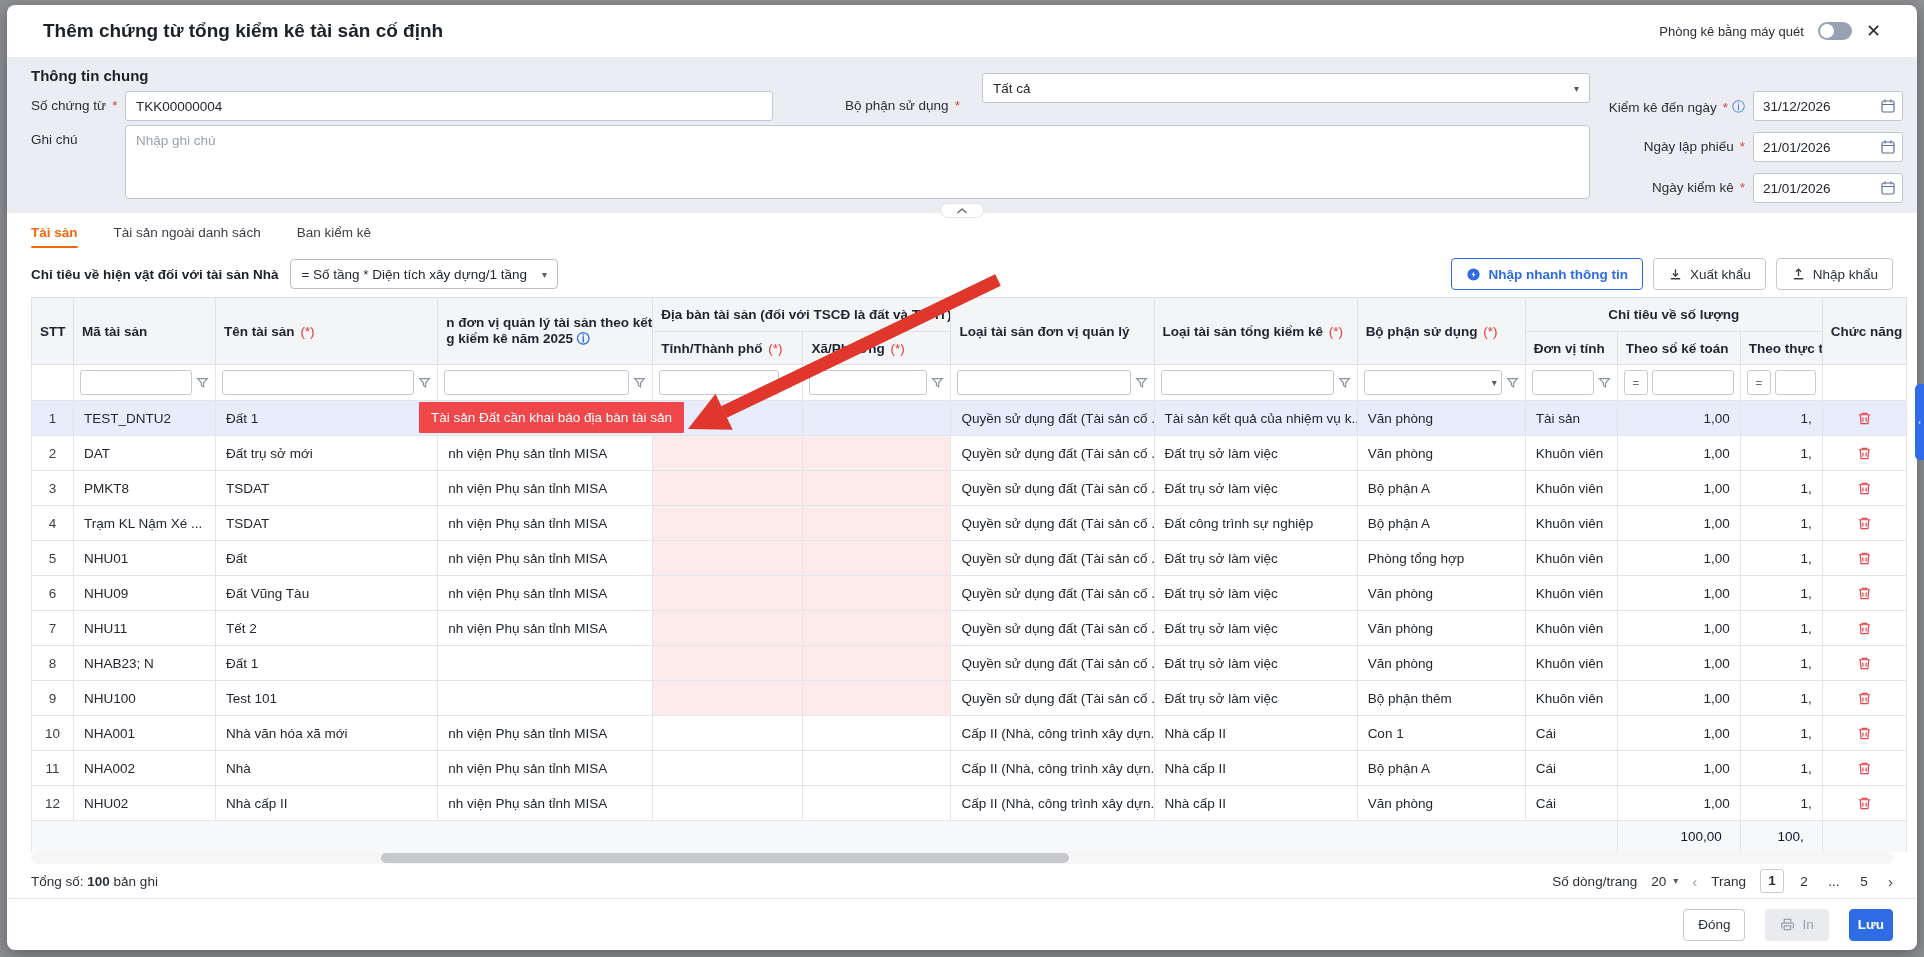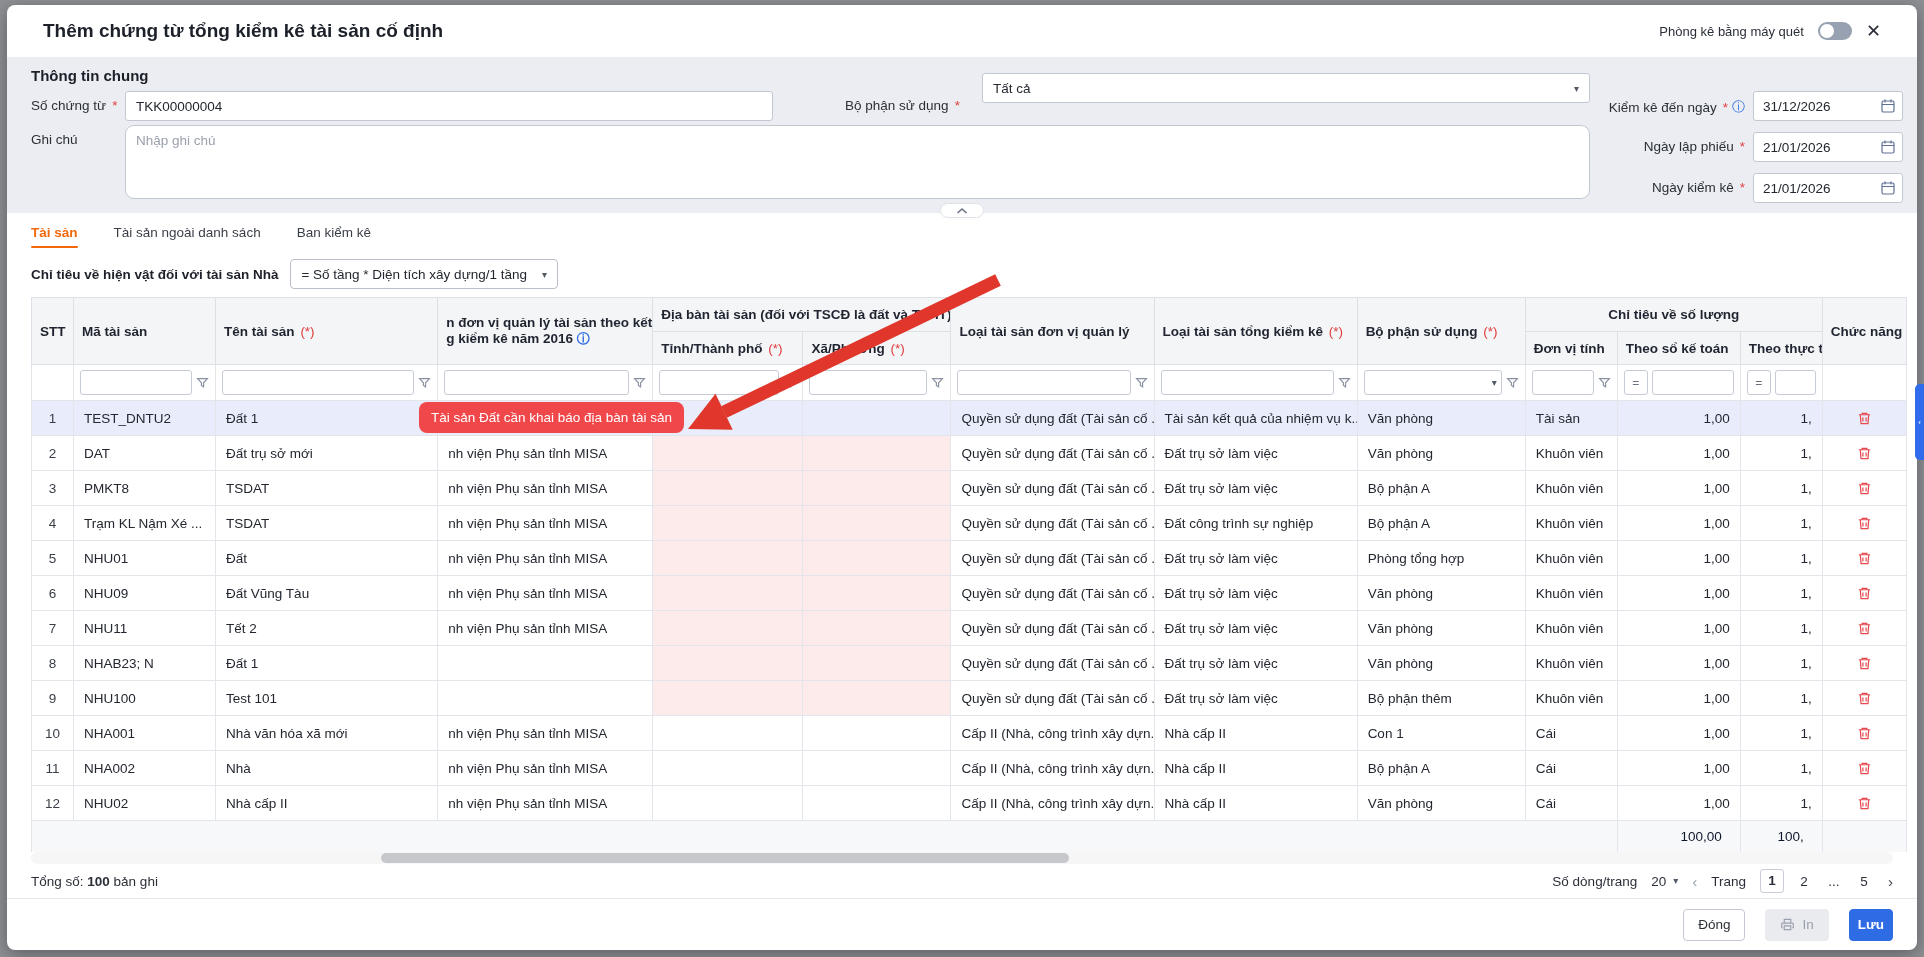--- a/index.html
+++ b/index.html
@@ -19,21 +19,21 @@
   
   .info{flex:0 0 156px;background:#ebedf2;position:relative}
   .sec-title{position:absolute;left:24px;top:10px;font-size:15px;font-weight:700;color:#1c2029}
   .f-label{position:absolute;font-size:13.5px;color:#2b2f38;white-space:nowrap;display:flex;align-items:center;gap:4px}
   .req{color:#e23b3b;margin-left:2px;font-weight:400}
   .inp{position:absolute;height:30px;background:#fff;border:1px solid #c2c8d2;border-radius:3px;font-size:13.5px;color:#23272f;padding:0 10px;font-family:inherit;outline:none}
   .inp::placeholder,textarea::placeholder{color:#9aa1ad}
   .select-box{position:absolute;height:30px;background:#fff;border:1px solid #c2c8d2;border-radius:3px;font-size:13.5px;color:#23272f;display:flex;align-items:center;padding:0 26px 0 10px;cursor:pointer}
   .caret{color:#555c66;font-size:10px;line-height:1}
   .select-box .caret{position:absolute;right:10px;top:10px}
-  .ta{position:absolute;background:#fff;border:1px solid #c2c8d2;border-radius:9px;font-size:13.5px;color:#23272f;padding:7px 10px;font-family:inherit;resize:none;outline:none}
+  .ta{position:absolute;background:#fff;border:1px solid #c2c8d2;border-radius:4px;font-size:13.5px;color:#23272f;padding:7px 10px;font-family:inherit;resize:none;outline:none}
   .date-wrap{position:absolute;width:150px;height:30px}
   .date-wrap input{width:100%;height:100%;border:1px solid #c2c8d2;border-radius:3px;font-size:13.5px;color:#23272f;padding:0 28px 0 9px;font-family:inherit;outline:none}
   .cal-ic{position:absolute;right:7px;top:7px;width:16px;height:16px;stroke:#5f7096;fill:none;stroke-width:1.2;cursor:pointer}
   .info-i{color:#2e6ce5;font-size:13px;cursor:pointer;font-style:normal}
   .collapse-pill{position:absolute;left:50%;transform:translateX(-50%);top:198px;width:44px;height:15px;background:#fff;border:1px solid #dfe2e8;border-radius:8px;display:flex;align-items:center;justify-content:center;cursor:pointer;z-index:3}
   .collapse-pill svg{width:12px;height:8px;stroke:#6b7280;fill:none;stroke-width:1.6}
 
   
   .tabs{flex:0 0 38px;display:flex;align-items:stretch;padding:0 24px;gap:36px;background:#fff}
   .tab{display:flex;align-items:center;font-size:13.5px;color:#3a3f47;cursor:pointer;position:relative}
@@ -92,21 +92,21 @@
   .pg{min-width:20px;text-align:center;cursor:pointer;color:#2b2f38}
   .pg.active{border:1px solid #c9cdd6;border-radius:3px;background:#fff;font-weight:700;min-width:24px;height:24px;line-height:22px}
 
   
   .bottombar{flex:1;display:flex;align-items:center;justify-content:flex-end;gap:20px;padding:0 24px;border-top:1px solid #e6e8ec}
   .btn-print{background:#e9ebef;border-color:#e9ebef;color:#9aa0ab;cursor:default}
   .btn-print svg{stroke:#9aa0ab;fill:none;stroke-width:1.2}
   .btn-save{background:#2e6ce5;border-color:#2e6ce5;color:#fff;padding:0 8px;font-weight:600}
 
   
-  .alert-tip{position:absolute;left:419px;top:402px;height:31px;line-height:31px;padding:0 12px;background:#f0474b;color:#fff;font-size:13.5px;border-radius:8px;z-index:8;white-space:nowrap}
+  .alert-tip{position:absolute;left:419px;top:402px;height:31px;line-height:31px;padding:0 12px;background:#f0474b;color:#fff;font-size:13.5px;border-radius:1px;z-index:8;white-space:nowrap}
   .arrow-svg{position:absolute;left:0;top:0;width:1924px;height:957px;pointer-events:none;z-index:9}
   .edge-tab{position:absolute;right:0;top:384px;width:9px;height:76px;background:#2f6bea;border-radius:5px 0 0 5px;display:flex;align-items:center;justify-content:center;color:#fff;font-size:8px;cursor:pointer;z-index:4}
 </style>
 </head>
 <body>
 
 <div class="modal">
 
   <div class="titlebar">
     <div class="title">Thêm chứng từ tổng kiểm kê tài sản cố định</div>
@@ -190,20 +190,41 @@
     <div class="tab">Ban kiểm kê</div>
   </div>
 
   <div class="toolbar">
     <div class="tb-left">
       <span class="tb-label">Chỉ tiêu về hiện vật đối với tài sản Nhà</span>
       <div class="tb-select">
         <span>= Số tầng * Diện tích xây dựng/1 tầng</span>
         <span class="caret">▾</span>
       </div>
+    </div>
+    <div class="tb-right">
+      <button class="btn btn-outline-primary">
+        <svg viewBox="0 0 16 16">
+            <circle cx="8" cy="8" r="6.5" fill="#2e6ce5"></circle>
+            <path d="M8.8 4.5L5.8 8.6h1.9L7 11.5l3.2-4.1H8.2z" fill="#fff"></path>
+          </svg>
+        <span>Nhập nhanh thông tin</span>
+      </button>
+      <button class="btn">
+        <svg class="io-ic" viewBox="0 0 16 16">
+            <path d="M8 2.5v7M5.2 7l2.8 2.8L10.8 7M3 12.5h10"></path>
+          </svg>
+        <span>Xuất khẩu</span>
+      </button>
+      <button class="btn">
+        <svg class="io-ic" viewBox="0 0 16 16">
+            <path d="M8 9.5v-7M5.2 5l2.8-2.8L10.8 5M3 12.5h10"></path>
+          </svg>
+        <span>Nhập khẩu</span>
+      </button>
     </div>
   </div>
 
   <div class="table-wrap">
     <table>
       <colgroup>
         <col style="width:42px">
           <col style="width:142px">
           <col style="width:222px">
           <col style="width:215px">
@@ -217,21 +238,21 @@
           <col style="width:82px">
           <col style="width:84px">
       </colgroup>
       <thead>
         <tr>
           <th rowspan="2" class="center">STT</th>
           <th rowspan="2">Mã tài sản</th>
           <th rowspan="2"><span>Tên tài sản</span> <span class="req">(*)</span></th>
           <th rowspan="2">
             <div>n đơn vị quản lý tài sản theo kết quả</div>
-            <div><span>g kiểm kê năm 2016</span> <span class="info-i">ⓘ</span></div>
+            <div><span>g kiểm kê năm 2025</span> <span class="info-i">ⓘ</span></div>
           </th>
           <th colspan="2">Địa bàn tài sản (đối với TSCĐ là đất và TSHT)</th>
           <th rowspan="2">Loại tài sản đơn vị quản lý</th>
           <th rowspan="2"><span>Loại tài sản tổng kiểm kê</span> <span class="req">(*)</span></th>
           <th rowspan="2"><span>Bộ phận sử dụng</span> <span class="req">(*)</span></th>
           <th colspan="3" class="center">Chỉ tiêu về số lượng</th>
           <th rowspan="2" class="center">Chức năng</th>
         </tr>
         <tr>
           <th><span>Tỉnh/Thành phố</span> <span class="req">(*)</span></th>

